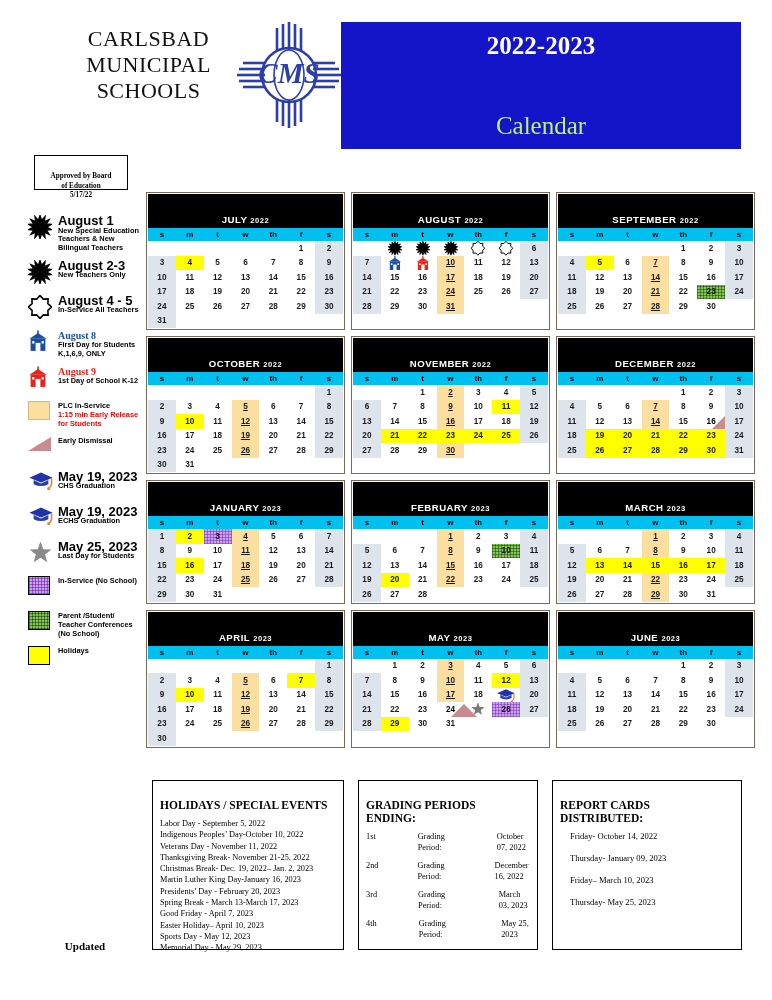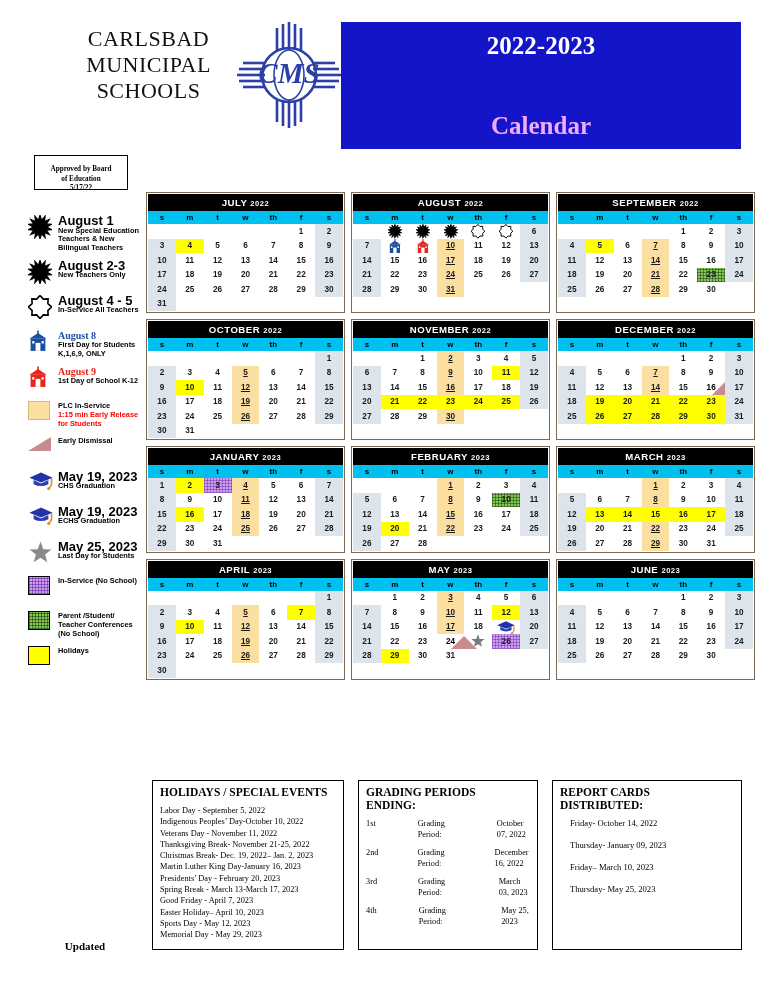--- a/index.html
+++ b/index.html
@@ -26,31 +26,31 @@
   #title-banner {
     position:absolute; left:341px; top:22px; width:400px; height:127px;
     background:#1414c8;
     display:flex; flex-direction:column; align-items:center; justify-content:center;
   }
   #title-banner .ty {
     font-family:"Liberation Serif", serif; color:#fff;
     font-size:25px; font-weight:700; line-height:32px;
   }
   #title-banner .tc {
-    font-family:"Liberation Serif", serif; color:#f0abfc;
-    font-size:25px; font-weight:700; line-height:32px;margin-top:48px;
+    font-family:"Liberation Serif", serif; color:#bef264;
+    font-size:25px; font-weight:400; line-height:32px;margin-top:48px;
   }
 
   
   #approved-box {
     position:absolute; left:34px; top:155px; width:94px; height:35px;
     border:1px solid #000; background:#fff;
     font-family:"Liberation Serif", serif;
     font-size:7.2px; line-height:9.5px; font-weight:700;
-    text-align:center; padding-top:9px; color:#000;
+    text-align:center; padding-top:16px; color:#000;
   }
 
   
   #legend { position:absolute; left:28px; top:215px; width:112px; }
   .leg-item { position:relative; display:flex; margin-bottom:7px; }
   .leg-icon { width:30px; min-width:30px; height:28px; position:relative; }
   .leg-text { font-size:7.4px; line-height:8.8px; font-weight:700; color:#000; padding-top:1px; }
   .leg-text .hd { font-size:13px; line-height:10.5px; display:block; }
   .leg-text .hd.blue { color:#1b4fa0; font-family:"Liberation Serif", serif; font-weight:700; font-size:10px;}
   .leg-text .hd.red  { color:#e8231a; font-family:"Liberation Serif", serif; font-weight:700; font-size:10px;}
@@ -71,21 +71,21 @@
   .cal-row { display:flex; gap:6px; margin-bottom:6px; }
   .month {
     width:199px;
     border:1px solid #7a6a55;
     background:#fff;
     padding:1px;
   }
   .m-title {
     background:#000; color:#fff; text-align:center;
     font-size:9.6px; font-weight:700; letter-spacing:0.5px;
-    padding:3px 0 3px 0; font-family:"Liberation Sans", sans-serif;
+    padding:20px 0 3px 0; font-family:"Liberation Sans", sans-serif;
   }
   .m-title .yr { font-size:7.6px; }
   table.m-grid { width:100%; border-collapse:collapse; table-layout:fixed; }
   table.m-grid th {
     background:#00c0f0; color:#000; font-size:8px; font-weight:700;
     height:13px; text-align:center; border:0;
   }
   table.m-grid td {
     height:14.5px; text-align:center; font-size:8.2px; font-weight:700;
     color:#1a1a1a; border:0; position:relative; font-family:"Liberation Sans", sans-serif;
@@ -115,21 +115,21 @@
   .mk { position:absolute; left:0; top:0; width:100%; height:100%; z-index:2; pointer-events:none; }
   .mk svg { display:block; width:100%; height:100%; }
   td.has-mk .num { color:#000; }
   td.mk-hide .num { visibility:hidden; }
   .earlydis { position:absolute; right:0px; bottom:0px; width:0; height:0;
     border-left:13px solid transparent; border-bottom:13px solid #c98b90; z-index:1;}
   .earlydis-l { position:absolute; left:0px; bottom:0px; width:0; height:0;
     border-right:13px solid transparent; border-bottom:13px solid #c98b90; z-index:1;}
 
   
-  .botbox { position:absolute; border:1px solid #000; background:#fff; padding:5px 7px; }
+  .botbox { position:absolute; border:1px solid #000; background:#fff; padding:18px 7px; }
   #holidays-box { left:152px; top:780px; width:192px; height:170px; }
   #grading-box  { left:358px; top:780px; width:180px; height:170px; }
   #reports-box  { left:552px; top:780px; width:190px; height:170px; }
   .bb-title {
     font-family:"Liberation Serif", serif; font-weight:700; font-size:11.5px;
     line-height:13px; color:#000; margin-bottom:6px;
   }
   .bb-line {
     font-family:"Liberation Serif", serif; font-size:8.3px; line-height:11.3px; color:#000;
   }

